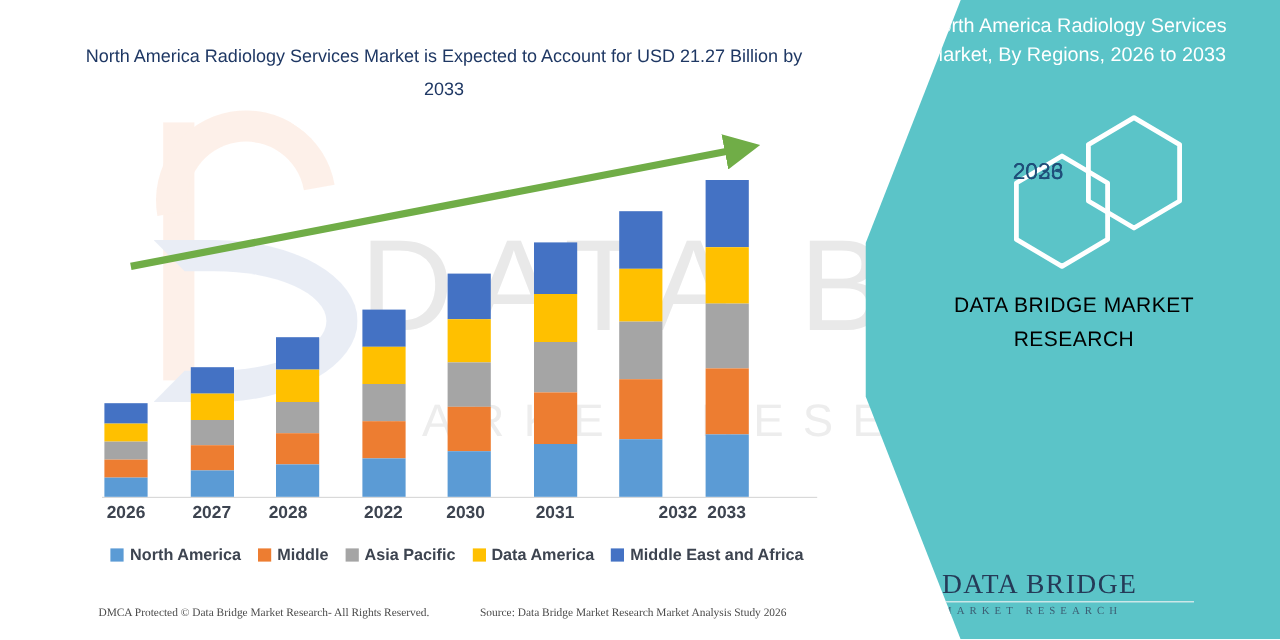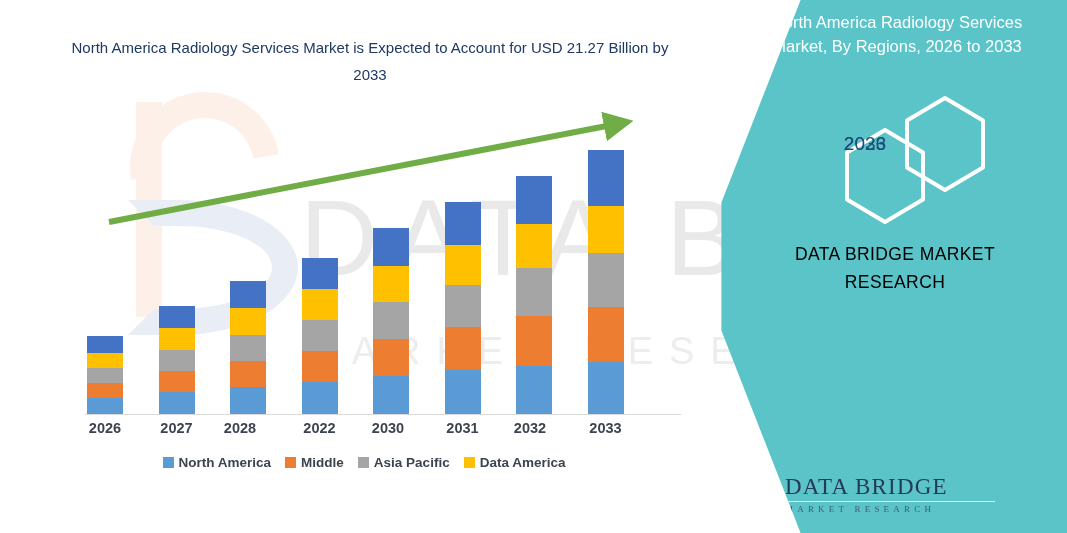--- a/index.html
+++ b/index.html
@@ -134,21 +134,21 @@
     width: 70px;
     text-align: center;
     font-size: 14.5px;
     font-weight: bold;
     color: #3d4450;
   }
 
   
   .legend {
     position: absolute;
-    left: 58px; top: 455px;
+    left: 75px; top: 455px;
     width: 612px;
     display: flex;
     justify-content: center;
     align-items: center;
     gap: 14px;
     flex-wrap: nowrap;
   }
   .legend-item {
     display: flex;
     align-items: center;
@@ -355,43 +355,51 @@
     <line x1="4" y1="112" x2="512" y2="14" stroke="#70ad47" stroke-width="6" marker-end="url(#arrowhead)"></line>
   </svg>
 
   <div class="x-labels" id="x-labels">
       <div class="x-label" style="left: -5px;">2026</div>
       <div class="x-label" style="left: 66.5px;">2027</div>
       <div class="x-label" style="left: 130px;">2028</div>
       <div class="x-label" style="left: 209.5px;">2022</div>
       <div class="x-label" style="left: 278px;">2030</div>
       <div class="x-label" style="left: 352.5px;">2031</div>
-      <div class="x-label" style="left: 420px;">2032</div>
+      <div class="x-label" style="left: 436px; text-align: right;">2032</div>
       <div class="x-label" style="left: 495.5px;">2033</div>
     </div>
 
   <div class="legend" id="legend">
       <div class="legend-item">
         <span class="legend-swatch" style="background: rgb(91, 155, 213);"></span>
         <span class="legend-label">North America</span>
       </div>
       <div class="legend-item">
         <span class="legend-swatch" style="background: rgb(237, 125, 49);"></span>
         <span class="legend-label">Middle</span>
       </div>
       <div class="legend-item">
         <span class="legend-swatch" style="background: rgb(165, 165, 165);"></span>
         <span class="legend-label">Asia Pacific</span>
       </div>
       <div class="legend-item">
         <span class="legend-swatch" style="background: rgb(255, 192, 0);"></span>
         <span class="legend-label">Data America</span>
       </div>
+      <div class="legend-item">
+        <span class="legend-swatch" style="background: rgb(68, 114, 196);"></span>
+        <span class="legend-label">Middle East and Africa</span>
+      </div>
     </div>
 
+  <div class="footer">
+    <span class="footer-dmca">DMCA Protected © Data Bridge Market Research- All Rights Reserved.</span>
+    <span class="footer-source">Source: Data Bridge Market Research  Market Analysis Study 2026</span>
+  </div>
 
   <div class="teal-panel">
 
     <div class="panel-title">North America Radiology Services Market, By Regions, 2026 to 2033</div>
 
     <div class="hexes">
       <svg class="hex hex-2026" viewBox="0 0 86 98">
         <polygon points="43,3 81,25.5 81,72.5 43,95 5,72.5 5,25.5" fill="none" stroke="#ffffff" stroke-width="4" stroke-linejoin="round"></polygon>
       </svg>
       <div class="hex-label hex-2026">2026</div>

